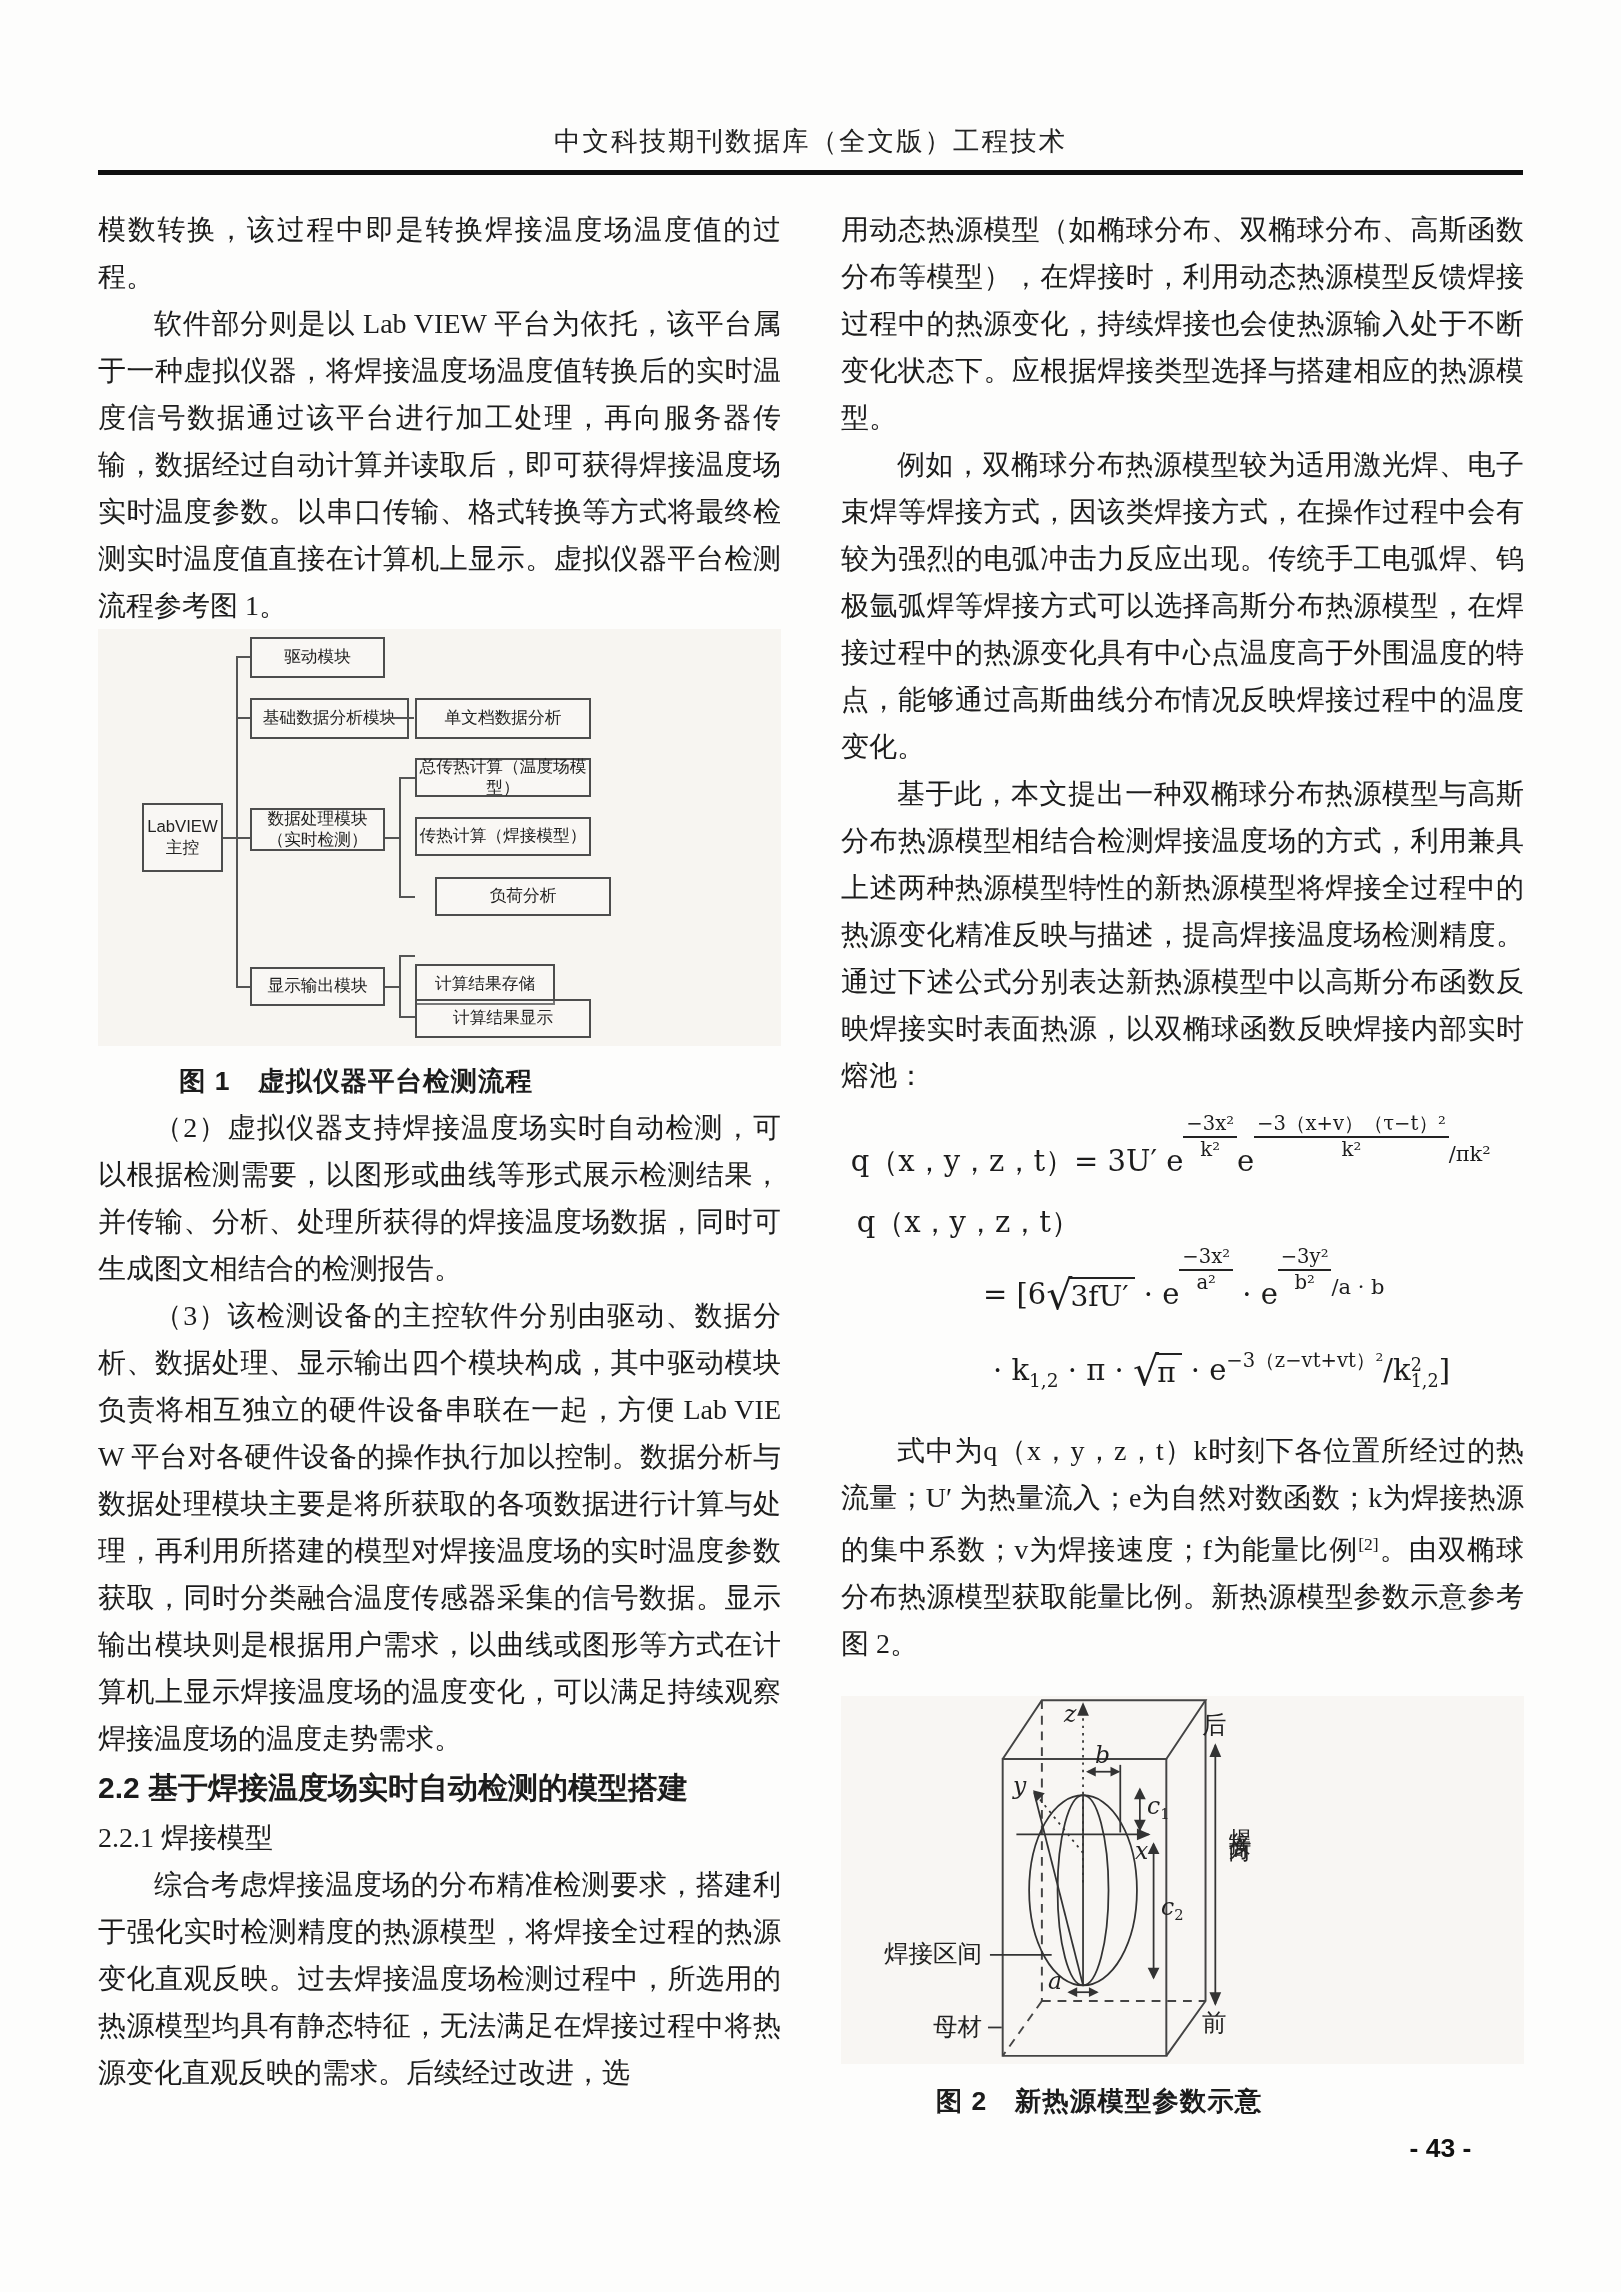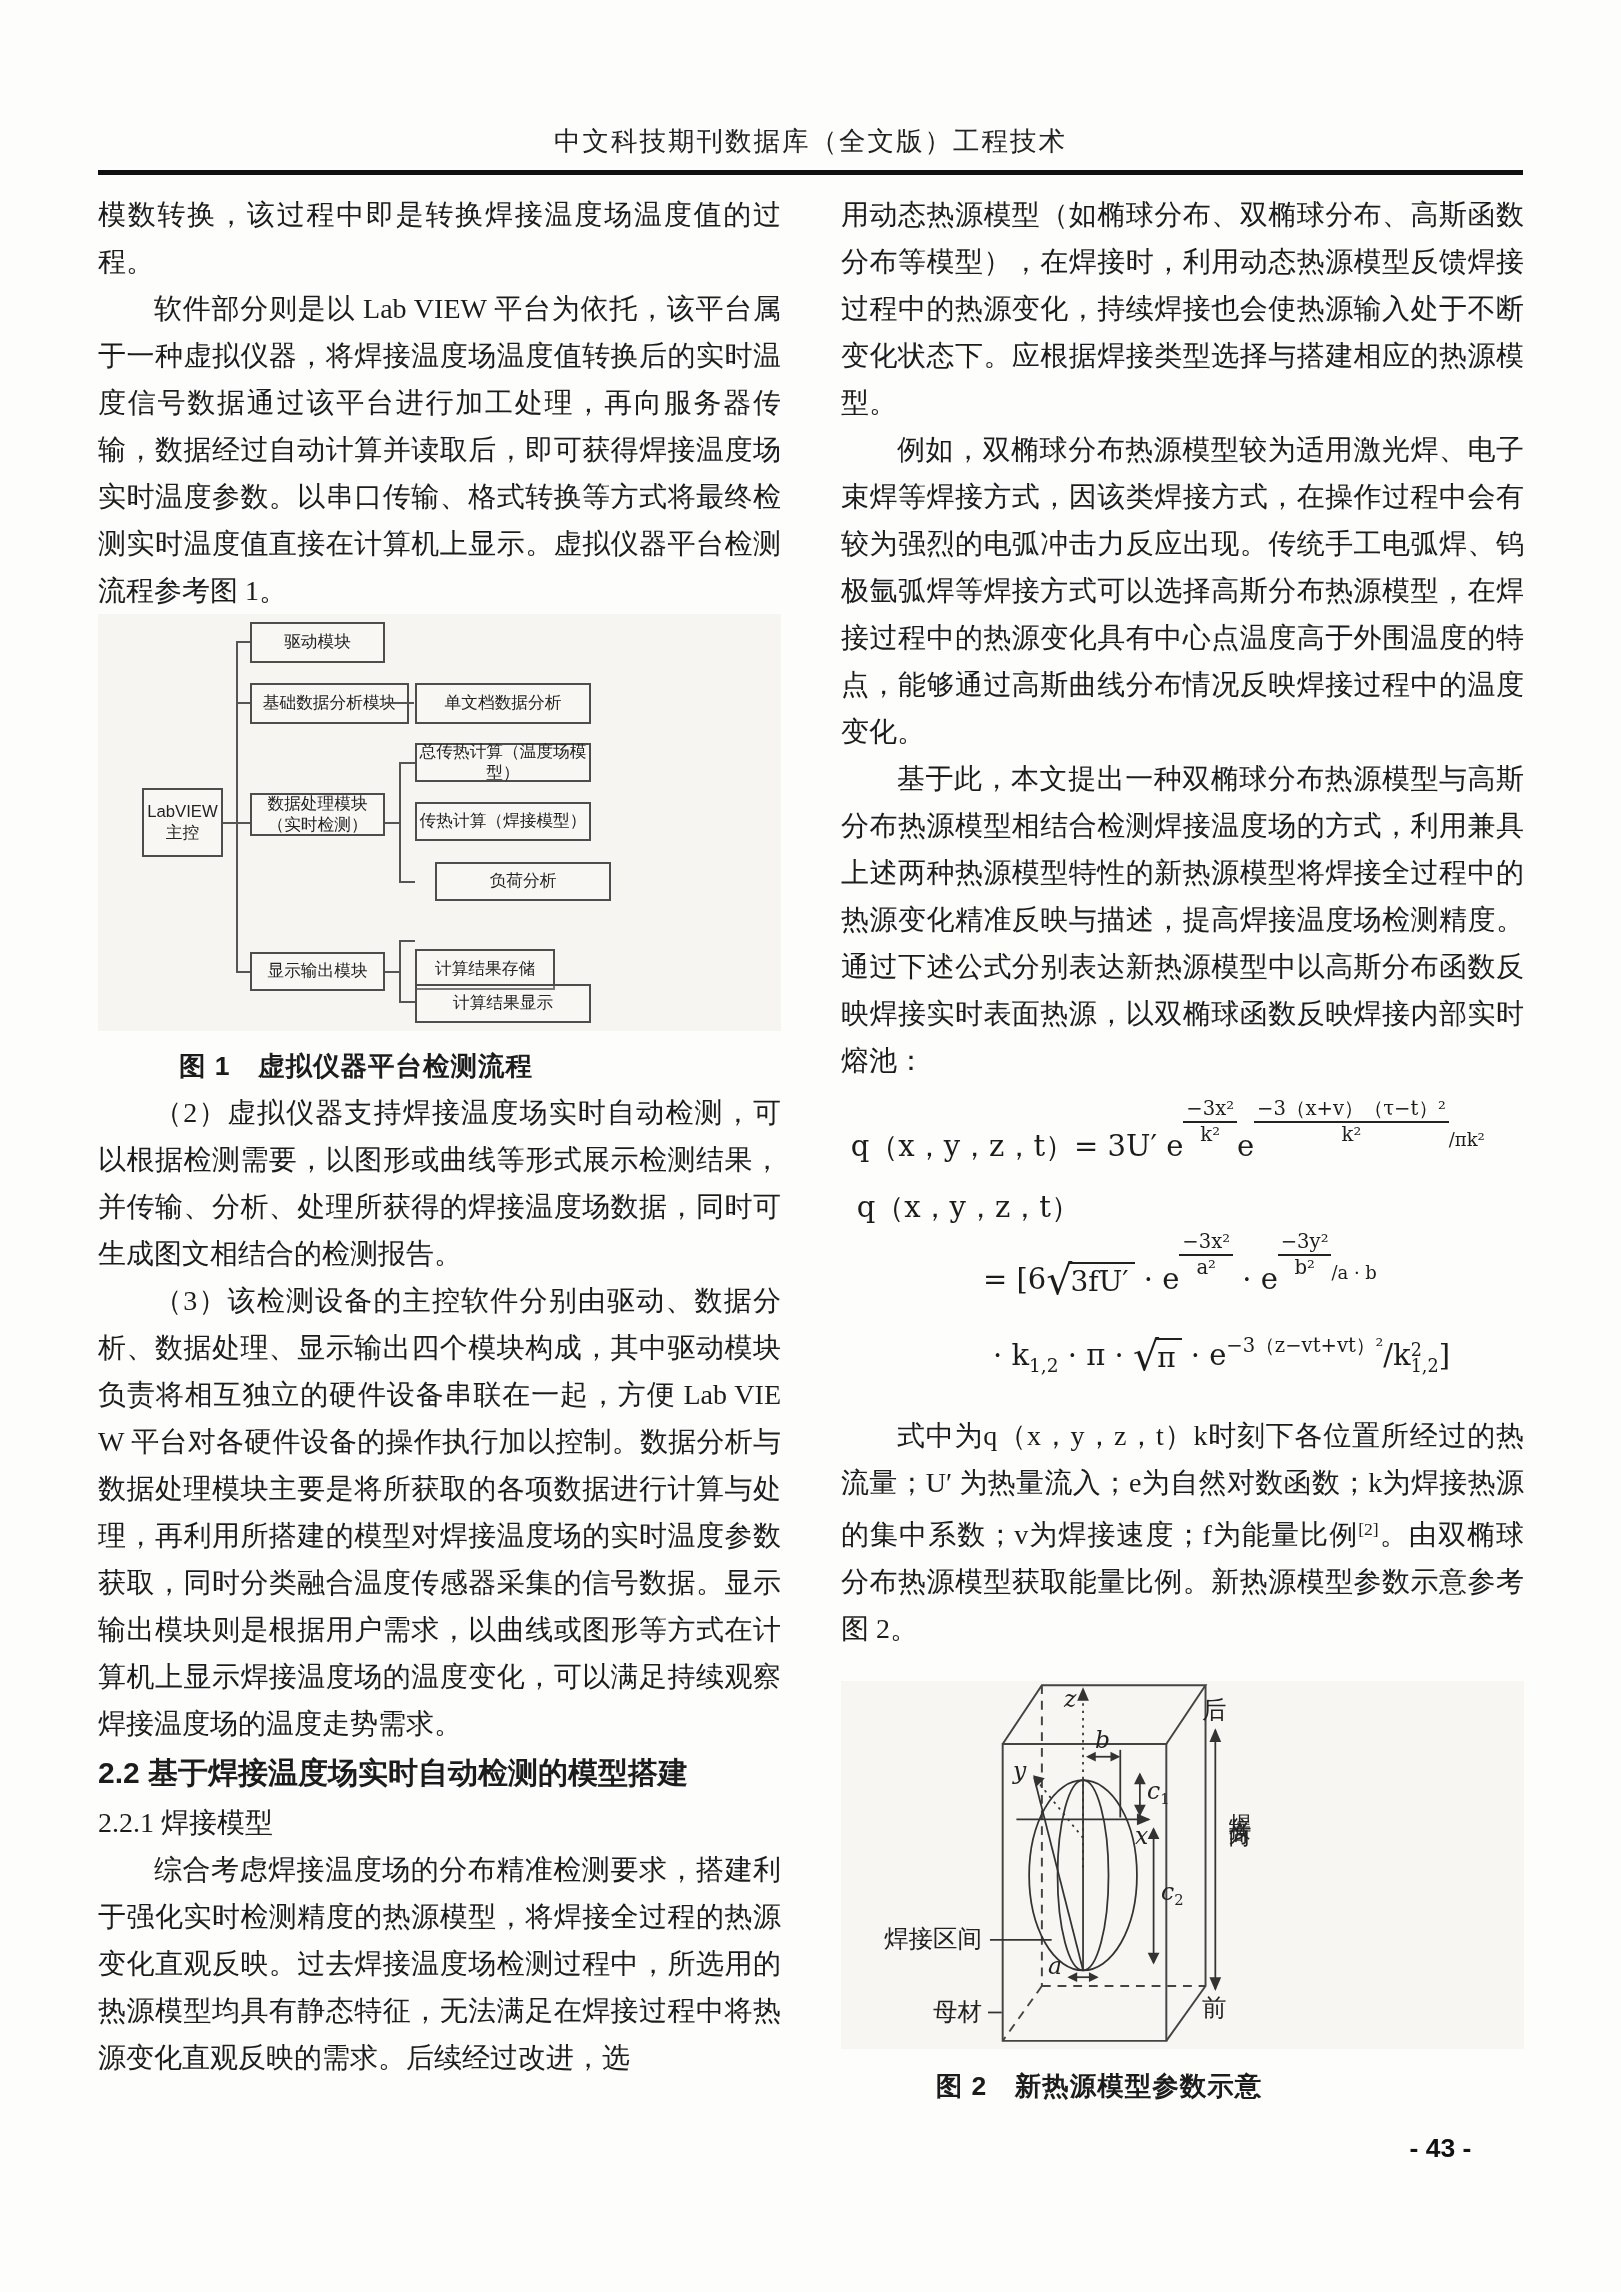--- a/index.html
+++ b/index.html
@@ -6,21 +6,21 @@
   body{
     width:1621px;height:2293px;position:relative;overflow:hidden;
     background:#fdfdfc;color:#1c1c1c;
     font-family:"Liberation Serif","DejaVu Serif",serif;
   }
   
   .hdr{position:absolute;left:98px;top:123px;width:1425px;text-align:center;
        font-size:26.5px;letter-spacing:2px;color:#222;}
   .hdr-rule{position:absolute;left:98px;top:170px;width:1425px;height:4.9px;background:#101010;}
   
-  .col{position:absolute;top:191px;width:683px;font-size:28px;line-height:47px;
+  .col{position:absolute;top:206px;width:683px;font-size:28px;line-height:47px;
        text-align:justify;word-break:break-all;}
   .col-l{left:98px;}
   .col-r{left:841px;}
   .col p{margin:0;}
   .ind{text-indent:2em;}
   sup.ref{font-size:17.6px;vertical-align:8.8px;}
   
   .h22{font-family:"Liberation Sans","DejaVu Sans",sans-serif;font-weight:bold;
        font-size:30px;line-height:52px;margin:3.9px 0 0 0;text-align:left;}
   .h221{font-size:28px;line-height:47px;margin:0;text-align:left;}
@@ -40,21 +40,21 @@
   .eq{font-family:"DejaVu Serif","Liberation Serif",serif;font-size:29px;
       text-align:left;text-indent:0;word-break:normal;}
   .eq1{padding:13.7px 0 5.9px 9.8px;line-height:63px;}
   .eq2a{padding-left:15.7px;line-height:47px;}
   .eq2b{padding-left:142px;line-height:74px;}
   .eq2c{padding-left:152px;line-height:59px;}
   .efrac{display:inline-block;text-align:center;font-size:19.6px;line-height:22.5px;
          vertical-align:14.7px;}
   .efrac .num{display:block;border-bottom:2px solid #222;padding:0 2.9px 1px;}
   .efrac .den{display:block;padding-top:1px;}
-  .etail{font-size:18px;vertical-align:9.8px;}
+  .etail{font-size:21px;vertical-align:9.8px;}
   .sqrt{display:inline-flex;align-items:flex-start;vertical-align:middle;}
   .sqrt .rsign{font-size:41px;line-height:37px;font-family:"DejaVu Sans",sans-serif;}
   .sqrt .rad{border-top:2.9px solid #222;padding:2.9px 5.9px 0 2px;margin-left:-3.9px;font-size:28px;line-height:29px;}
   .ssub{font-size:18.6px;vertical-align:-6.9px;}
   .esup{font-size:19.6px;vertical-align:12.7px;}
   .stack{display:inline-block;vertical-align:-7.8px;font-size:17.6px;line-height:16.7px;text-align:left;}
   .stack .s{display:block;}
   
   .fig2{position:relative;width:683px;height:368px;margin-top:29px;background:#f8f6f3;}
   .fig2 svg{position:absolute;left:0;top:0;}

